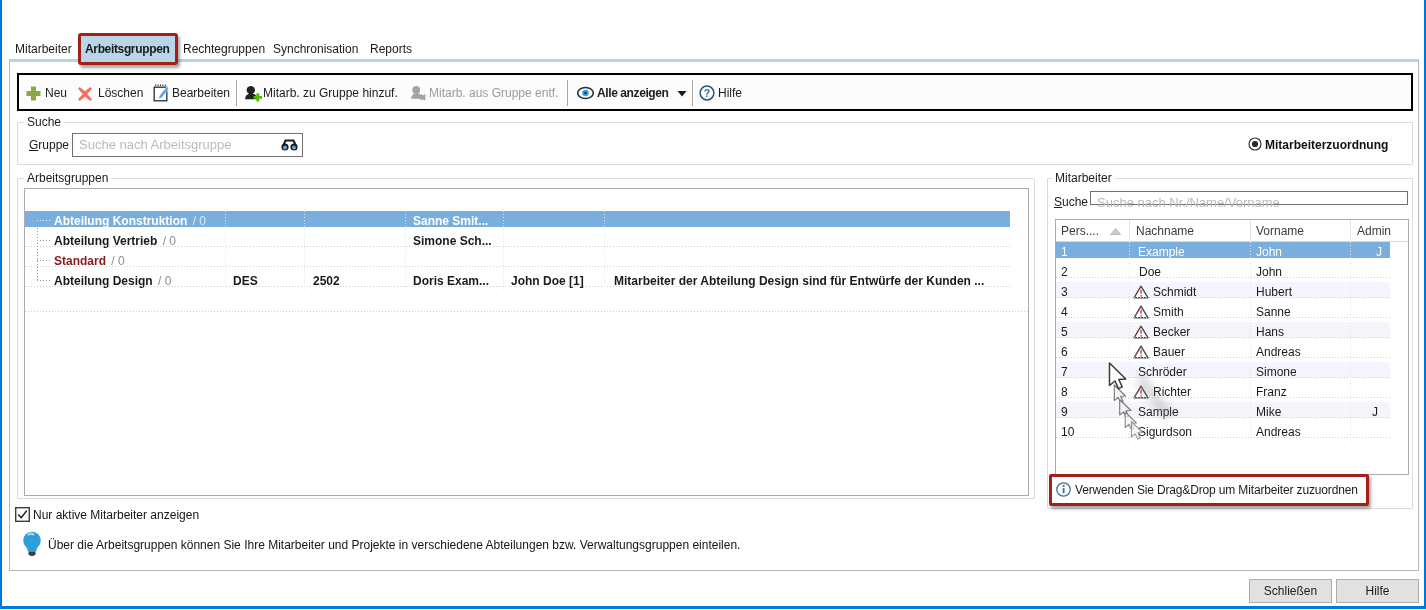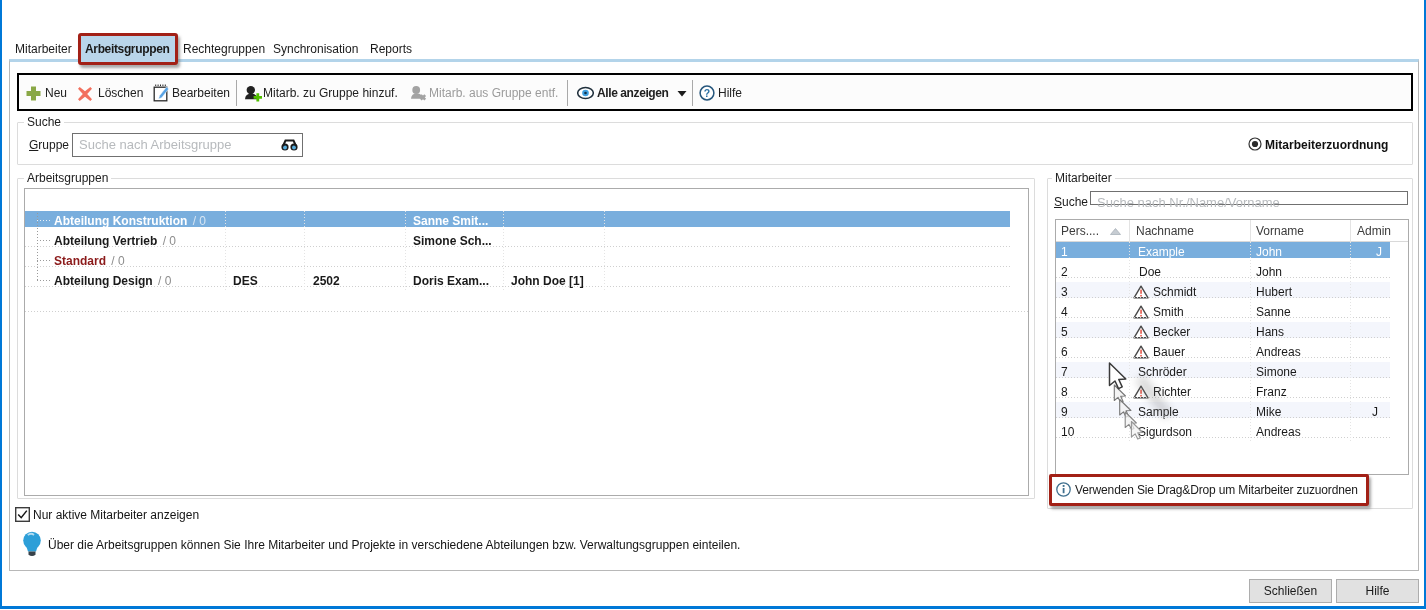--- a/index.html
+++ b/index.html
@@ -141,20 +141,21 @@
       <div class="row" style="top:62px">
         <div class="cell b" style="left:29px;color:#8b1a1a">Standard <span style="color:#8d8d8d;font-weight:normal;margin-left:2px">/ 0</span></div>
         <div class="dotline" style="bottom:0"></div>
       </div>
       <div class="row" style="top:82px">
         <div class="cell b" style="left:29px">Abteilung Design <span style="color:#8d8d8d;font-weight:normal;margin-left:2px">/ 0</span></div>
         <div class="cell b" style="left:208px">DES</div>
         <div class="cell b" style="left:288px">2502</div>
         <div class="cell b" style="left:388px">Doris Exam...</div>
         <div class="cell b" style="left:486px">John Doe [1]</div>
+        <div class="cell b" style="left:589px">Mitarbeiter der Abteilung Design sind für Entwürfe der Kunden ...</div>
         <div class="dotline" style="bottom:0"></div>
       </div>
       <div class="dotline" style="top:122px"></div>
 
       <div class="abs" style="left:12px;top:24px;width:1px;height:68px;background-image:repeating-linear-gradient(to bottom,#9a9a9a 0 1px,transparent 1px 3px)"></div>
       <div class="abs" style="left:12px;top:31px;width:13px;height:1px;background-image:repeating-linear-gradient(to right,#e8f0f8 0 1px,transparent 1px 3px)"></div>
       <div class="abs" style="left:12px;top:51px;width:13px;height:1px;background-image:repeating-linear-gradient(to right,#9a9a9a 0 1px,transparent 1px 3px)"></div>
       <div class="abs" style="left:12px;top:71px;width:13px;height:1px;background-image:repeating-linear-gradient(to right,#9a9a9a 0 1px,transparent 1px 3px)"></div>
       <div class="abs" style="left:12px;top:91px;width:13px;height:1px;background-image:repeating-linear-gradient(to right,#9a9a9a 0 1px,transparent 1px 3px)"></div>
       <div class="vline" style="left:200px;top:22px;height:80px"></div>

